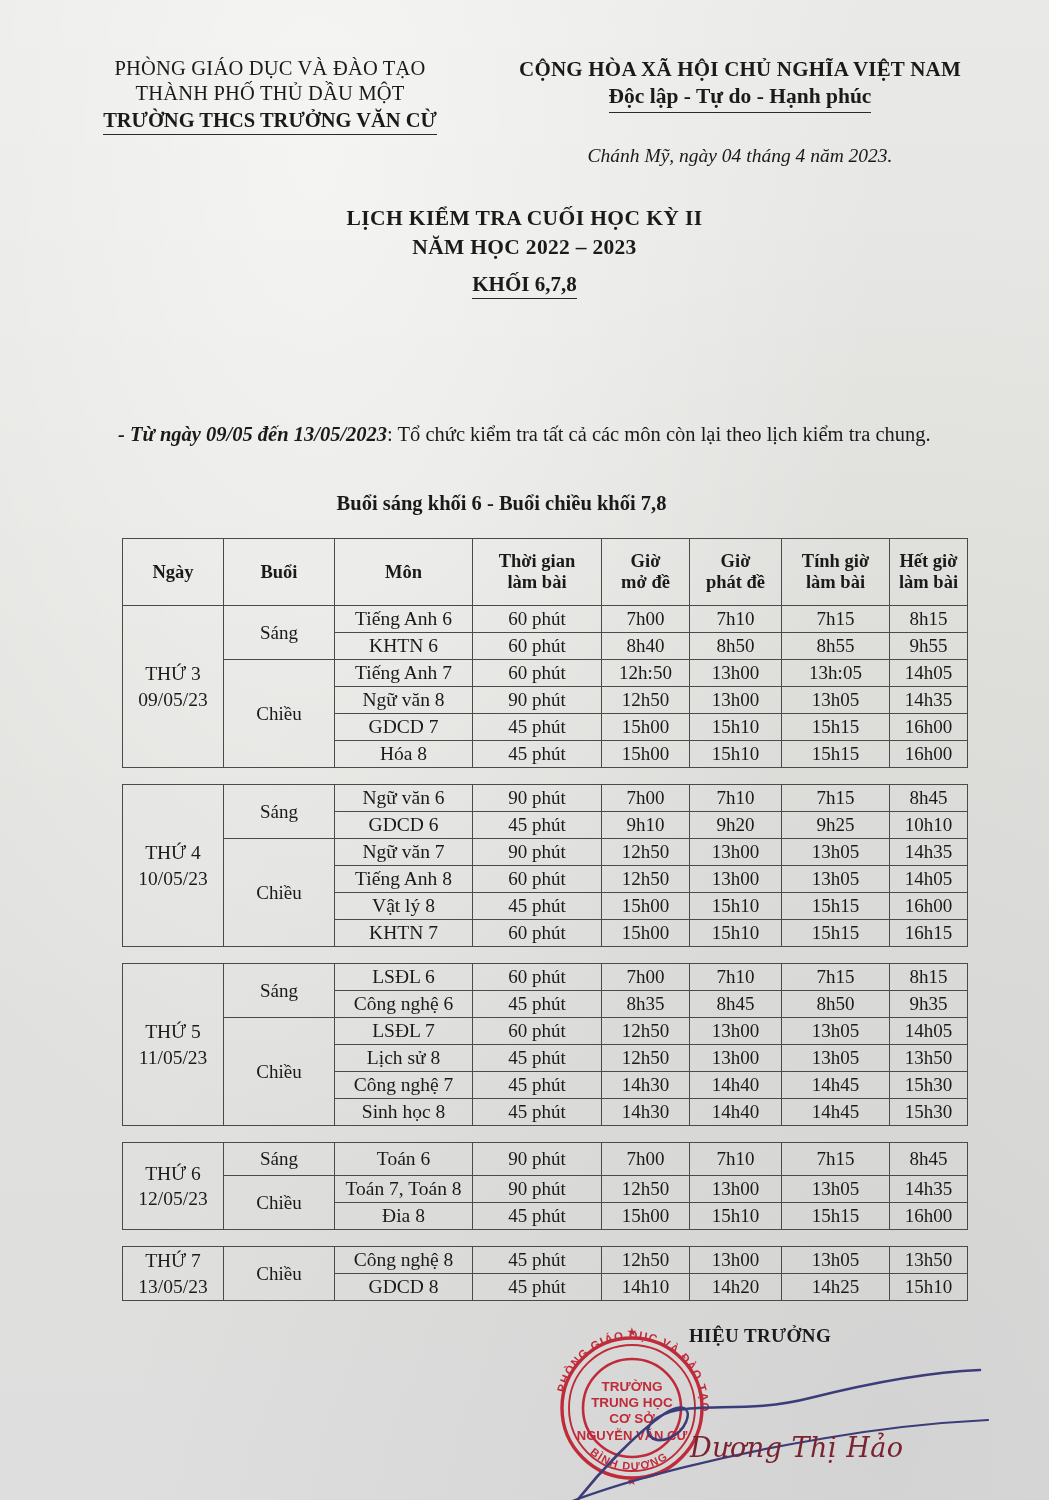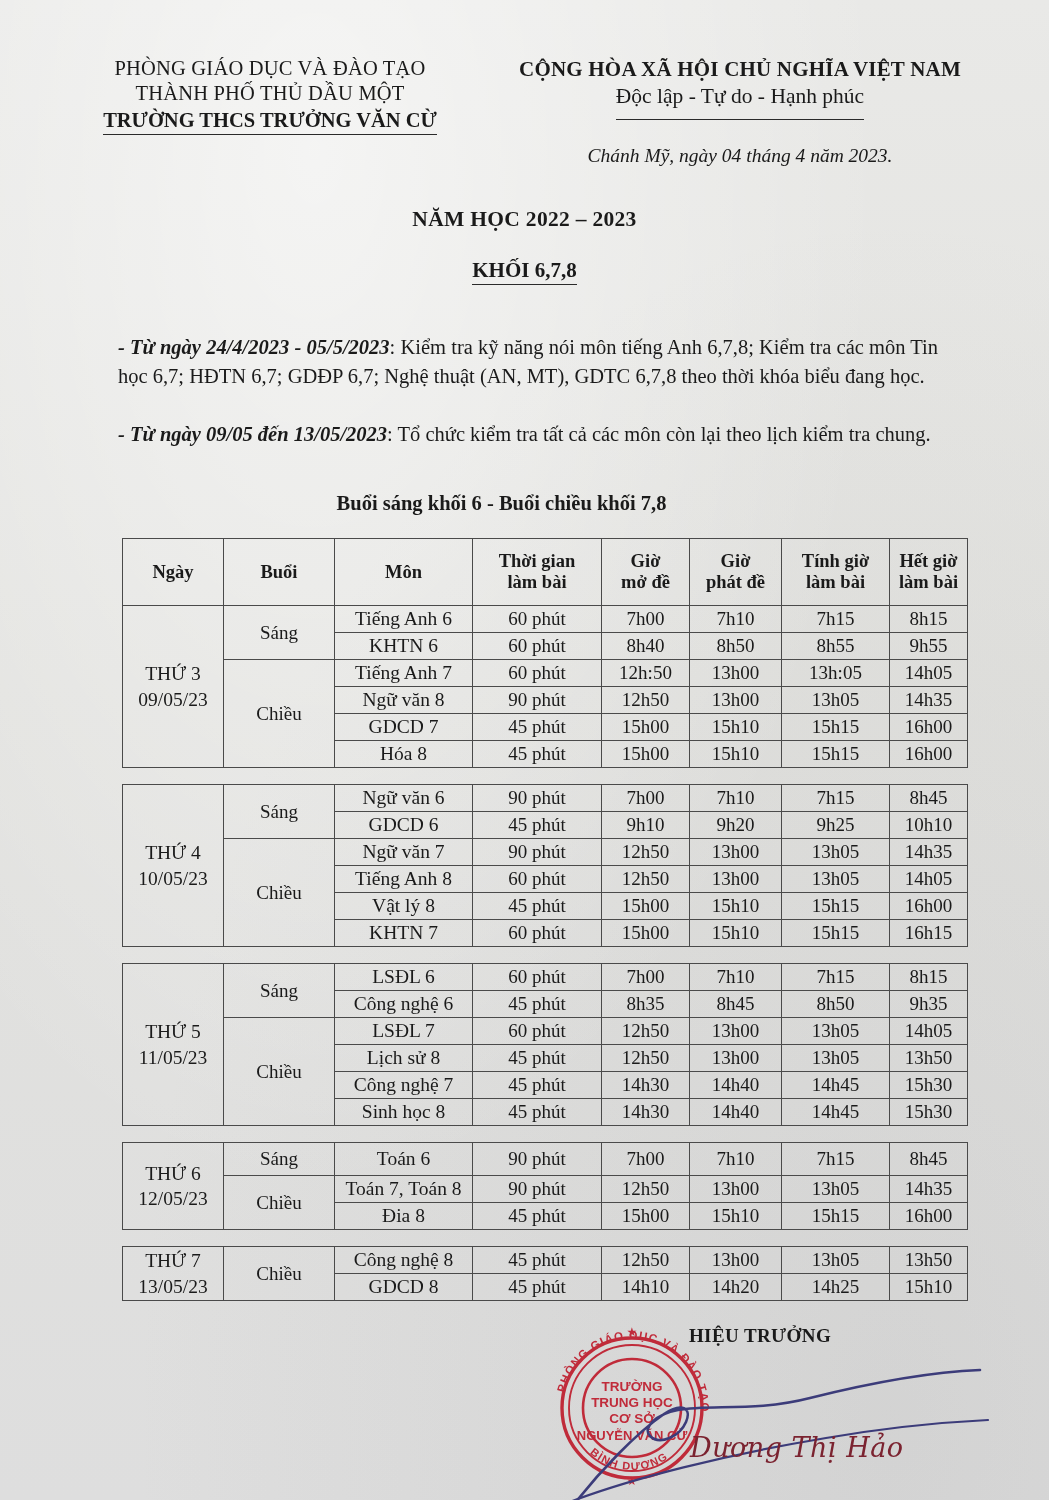--- a/index.html
+++ b/index.html
@@ -24,30 +24,30 @@
 
   
   .hdr{position:absolute;top:56px;left:0;width:1049px;height:130px;}
   .hdr-left{position:absolute;left:60px;top:0;width:420px;text-align:center;}
   .hdr-right{position:absolute;left:480px;top:0;width:520px;text-align:center;}
   .l1{font-size:20.5px;letter-spacing:.2px;line-height:1.24;}
   .l2{font-size:20.5px;letter-spacing:.2px;line-height:1.24;}
   .l3{font-size:20.5px;font-weight:bold;line-height:1.3;display:inline-block;
       border-bottom:1.6px solid #2a2a2a;padding-bottom:1px;}
   .r1{font-size:21px;font-weight:bold;line-height:1.26;letter-spacing:.2px;}
-  .r2{font-size:21.5px;font-weight:normal;line-height:1.3;display:inline-block;
-      border-bottom:1.6px solid #2a2a2a;padding-bottom:8px;margin-top:1px;}
+  .r2{font-size:21.5px;font-weight:bold;line-height:1.3;display:inline-block;
+      border-bottom:1.6px solid #2a2a2a;padding-bottom:1px;margin-top:1px;}
   .place-date{position:absolute;left:480px;top:145px;width:520px;text-align:center;
       font-style:italic;font-size:19.5px;}
 
   
   .titles{position:absolute;top:205px;left:0;width:1049px;text-align:center;}
   .t1{font-size:21.5px;font-weight:bold;letter-spacing:.4px;line-height:1.3;}
   .t2{font-size:21.5px;font-weight:bold;letter-spacing:.3px;line-height:1.35;}
-  .t3{font-size:21px;font-weight:bold;display:inline-block;margin-top:24px;
+  .t3{font-size:21px;font-weight:bold;display:inline-block;margin-top:10px;
       border-bottom:1.6px solid #2a2a2a;padding-bottom:1px;}
 
   
   .para{position:absolute;left:118px;width:820px;font-size:20.5px;line-height:1.42;text-align:justify;}
   .para .lead{font-weight:bold;font-style:italic;}
   #p1{top:333px;}
   #p2{top:420px;}
   .subhead{position:absolute;top:492px;left:0;width:1003px;text-align:center;
       font-size:20.5px;font-weight:bold;}
 
@@ -107,27 +107,25 @@
       <div><span class="l3">TRƯỜNG THCS TRƯỞNG VĂN CỪ</span></div>
     </div>
     <div class="hdr-right">
       <div class="r1">CỘNG HÒA XÃ HỘI CHỦ NGHĨA VIỆT NAM</div>
       <div><span class="r2">Độc lập - Tự do - Hạnh phúc</span></div>
     </div>
   </div>
   <div class="place-date">Chánh Mỹ, ngày  04  tháng 4 năm 2023.</div>
 
   <div class="titles">
+    <div class="t1">LỊCH KIỂM TRA CUỐI HỌC KỲ II</div>
     <div class="t2">NĂM HỌC 2022 – 2023</div>
     <div><span class="t3">KHỐI 6,7,8</span></div>
   </div>
 
-  <div class="para" id="p1">
-    <span class="lead">- Từ ngày 24/4/2023 - 05/5/2023</span><span>: Kiểm tra kỹ năng nói môn tiếng Anh 6,7,8; Kiểm tra các môn Tin học 6,7; HĐTN 6,7; GDĐP 6,7; Nghệ thuật (AN, MT), GDTC 6,7,8 theo thời khóa biểu đang học.</span>
-  </div>
   <div class="para" id="p2">
     <span class="lead">- Từ ngày 09/05 đến 13/05/2023</span><span>: Tổ chức kiểm tra tất cả các môn còn lại theo lịch kiểm tra chung.</span>
   </div>
   <div class="subhead">Buổi sáng khối 6 -  Buổi chiều khối 7,8</div>
 
   <div class="tbl-wrap">
     <table>
       <colgroup>
         <col class="c-ngay">
           <col class="c-buoi">

